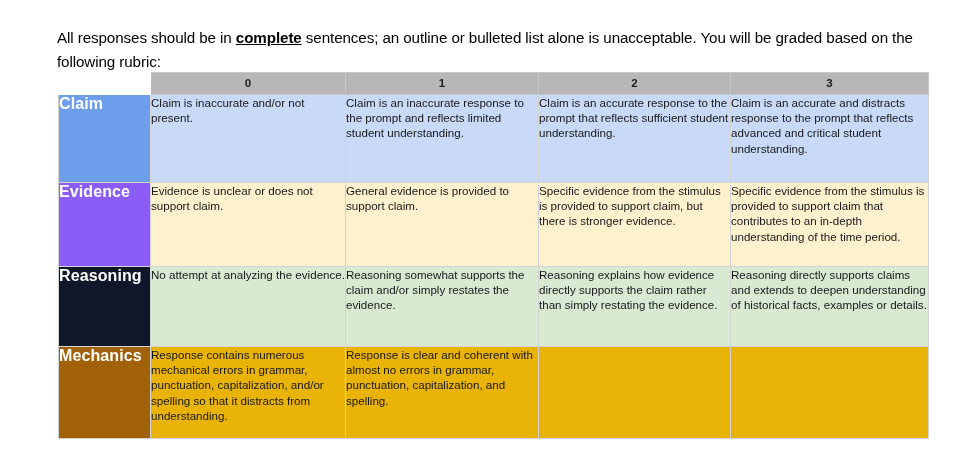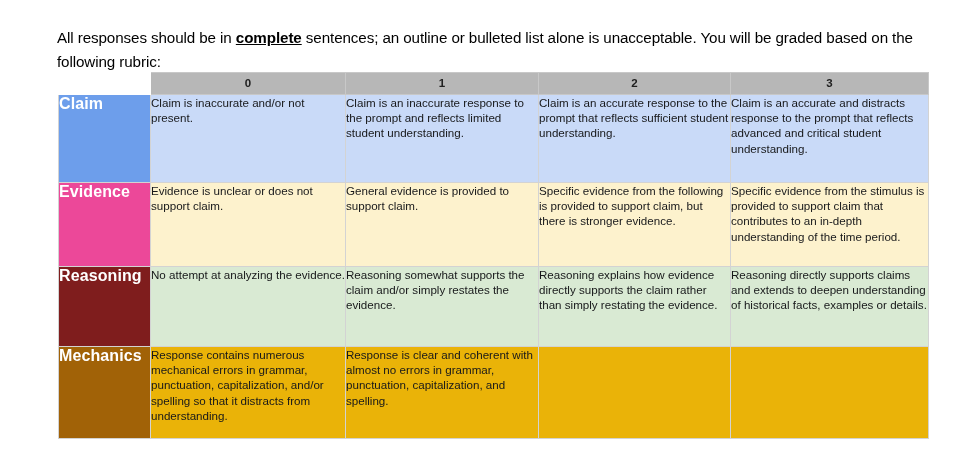--- a/index.html
+++ b/index.html
@@ -104,23 +104,23 @@
 
   
   tr.r-claim     td { height: 87px; }
   tr.r-evidence  td { height: 83px; }
   tr.r-reasoning td { height: 79px; }
   tr.r-mechanics td { height: 91px; }
 
   
   .lbl-claim     { background: #6d9eeb; }
   .cell-claim    { background: #c9daf8; }
-  .lbl-evidence  { background: #ec4899; }
+  .lbl-evidence  { background: #8b5cf6; }
   .cell-evidence { background: #fdf2cd; }
-  .lbl-reasoning { background: #7f1d1d; }
+  .lbl-reasoning { background: #0f172a; }
   .cell-reasoning{ background: #d9ead3; }
   .lbl-mechanics { background: #a16207; }
   .cell-mechanics{ background: #eab308; }
 </style>
 </head>
 <body>
 
 <div class="page">
 
   <p class="intro"><span>All responses should be in </span><span class="emph">complete</span><span> sentences; an outline or bulleted list alone is unacceptable. You will be graded based on the following rubric:</span></p>
@@ -150,21 +150,21 @@
           <td class="cell cell-claim">Claim is inaccurate and/or not present.</td>
           <td class="cell cell-claim">Claim is an inaccurate response to the prompt and reflects limited student understanding.</td>
           <td class="cell cell-claim">Claim is an accurate response to the prompt that reflects sufficient student understanding.</td>
           <td class="cell cell-claim">Claim is an accurate and distracts response to the prompt that reflects advanced and critical student understanding.</td>
         </tr>
 
         <tr class="r-evidence">
           <td class="rowlabel lbl-evidence">Evidence</td>
           <td class="cell cell-evidence">Evidence is unclear or does not support claim.</td>
           <td class="cell cell-evidence">General evidence is provided to support claim.</td>
-          <td class="cell cell-evidence">Specific evidence from the following is provided to support claim, but there is stronger evidence.</td>
+          <td class="cell cell-evidence">Specific evidence from the stimulus is provided to support claim, but there is stronger evidence.</td>
           <td class="cell cell-evidence">Specific evidence from the stimulus is provided to support claim that contributes to an in-depth understanding of the time period.</td>
         </tr>
 
         <tr class="r-reasoning">
           <td class="rowlabel lbl-reasoning">Reasoning</td>
           <td class="cell cell-reasoning">No attempt at analyzing the evidence.</td>
           <td class="cell cell-reasoning">Reasoning somewhat supports the claim and/or simply restates the evidence.</td>
           <td class="cell cell-reasoning">Reasoning explains how evidence directly supports the claim rather than simply restating the evidence.</td>
           <td class="cell cell-reasoning">Reasoning directly supports claims and extends to deepen understanding of historical facts, examples or details.</td>
         </tr>

